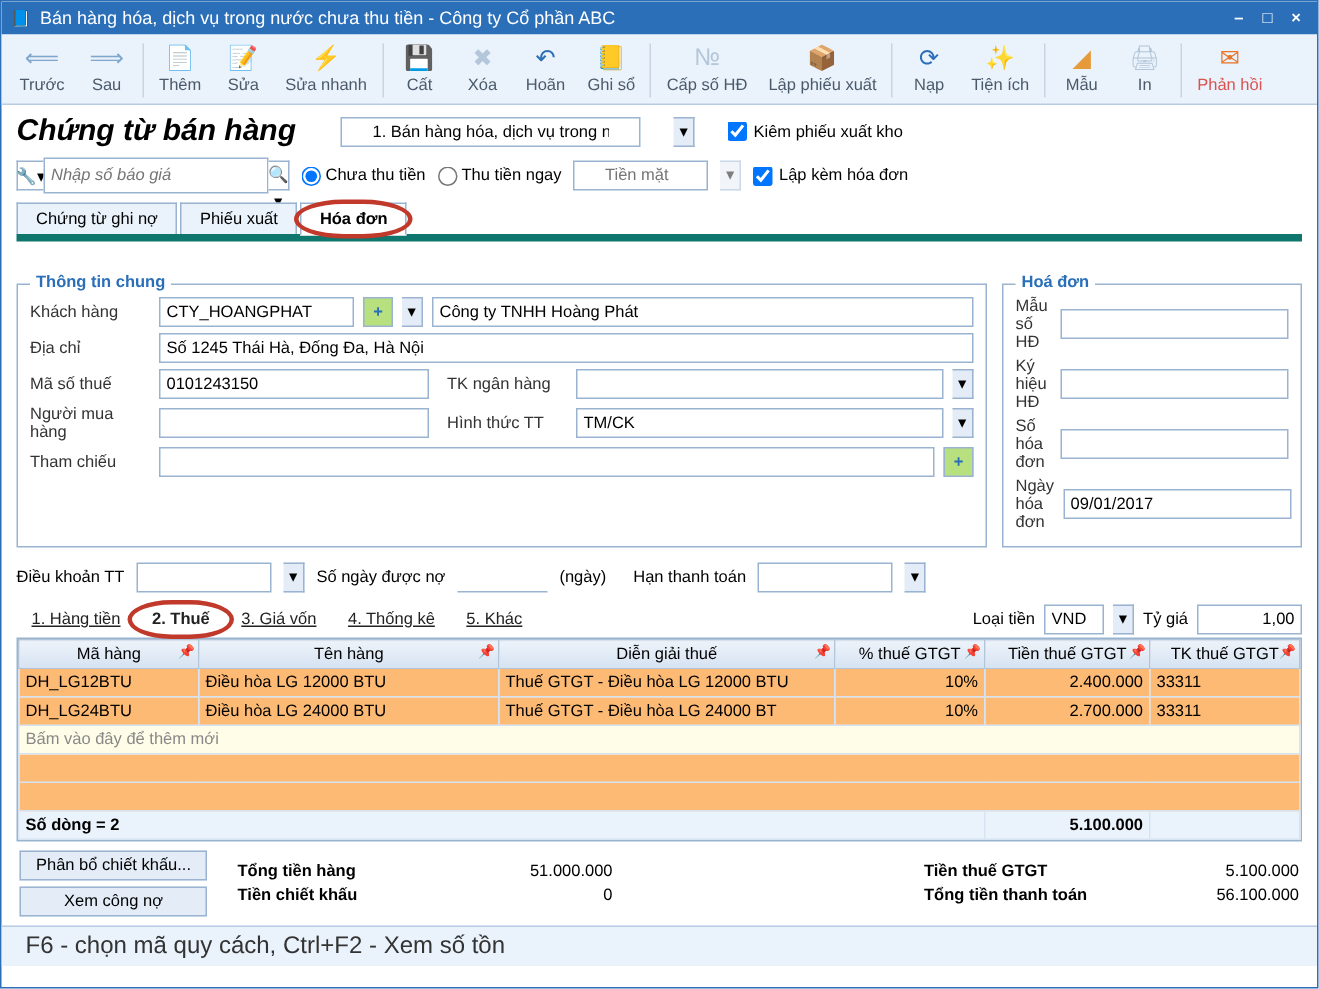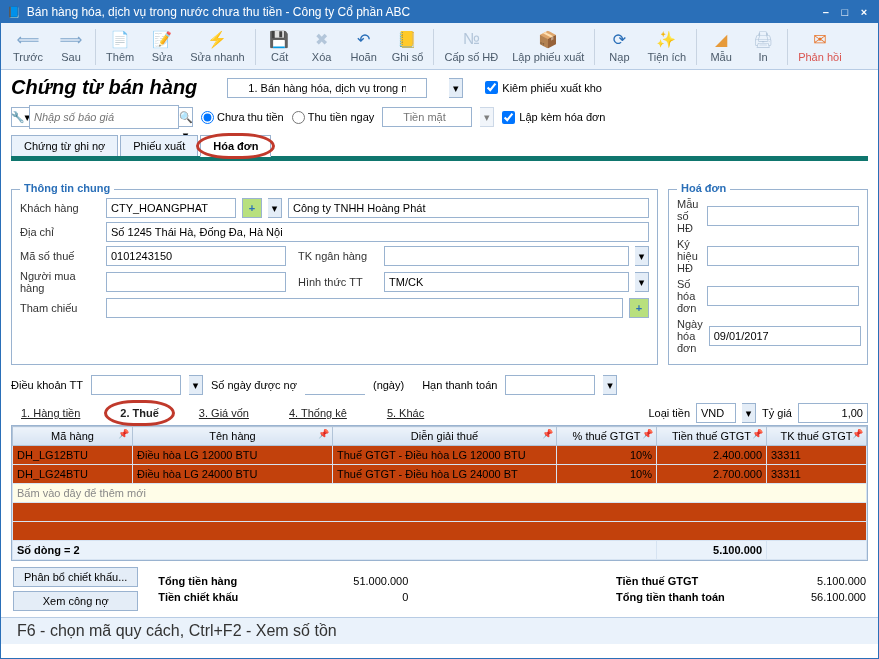--- a/index.html
+++ b/index.html
@@ -29,31 +29,31 @@
 .info-wrap { display:flex; gap:10px; }
 .fieldset { border:1px solid #9ab3d0; padding:8px 8px 6px 8px; position:relative;margin-top:20px; }
 .fieldset .legend { position:absolute; top:-8px; left:8px; background:#fff; padding:0 4px; color:#2a6fb8; font-weight:bold; }
 .fs-left { flex:1; }
 .fs-right { width:200px; }
 .form-row { display:flex; align-items:center; margin-bottom:4px; gap:6px; }
 .form-lbl { width:80px; color:#333; }
 .form-in { border:1px solid #9ab3d0; height:20px; padding:0 4px; background:#fff; }
 .btn-sm { width:20px; height:20px; border:1px solid #9ab3d0; background:#b8e07e; display:flex; align-items:center; justify-content:center; cursor:pointer; font-weight:bold; color:#2a6fb8;}
 .mid-row { display:flex; align-items:center; gap:8px; margin:10px 0 8px 0; }
-.tabs2 { display:flex; gap:20px; align-items:center; margin-bottom:2px; }
+.tabs2 { display:flex; gap:1px; align-items:center; margin-bottom:2px; }
 .tab2 { padding:3px 10px; cursor:pointer; color:#222; text-decoration:underline; }
 .tab2.active { text-decoration:none; font-weight:bold; }
 .tab2.highlight { position:relative; }
 .tab2.highlight::after { content:""; position:absolute; inset:-4px -6px; border:3px solid #c0392b; border-radius:50%/60%; pointer-events:none; }
 .currency-row { margin-left:auto; display:flex; align-items:center; gap:6px; }
 .grid { border:1px solid #9ab3d0; }
 .grid table { width:100%; border-collapse:collapse; table-layout:fixed; }
 .grid th { background:linear-gradient(#edf3fa,#d6e3f2); border:1px solid #b2c4d8; padding:3px 4px; font-weight:normal; text-align:center; position:relative; }
 .grid th .pin { position:absolute; right:2px; top:2px; font-size:9px; color:#777; }
-.grid td { border:1px solid #d6e3f2; padding:3px 4px; background:#c2410c; height:18px; }
+.grid td { border:1px solid #d6e3f2; padding:3px 4px; background:#fdba74; height:18px; }
 .grid tr.newrow td { background:#fffde8; color:#888; }
 .grid tr.total td { background:#eaf2fb; font-weight:bold; }
 .txt-r { text-align:right; }
 .summary { display:flex; align-items:center; gap:20px; padding:6px 2px 2px 2px; }
 .btn { border:1px solid #9ab3d0; background:#e4edf7; padding:3px 10px; cursor:pointer; min-width:110px; text-align:center; }
 .sum-col { display:grid; grid-template-columns:120px 120px; gap:4px 10px; }
 .sum-lbl { font-weight:bold; }
 .statusbar { background:#eaf2fb; border-top:1px solid #b8cce4; padding:4px 16px; color:#333; font-size:16px; }
 .chk { display:flex; align-items:center; gap:4px; }
 </style>

